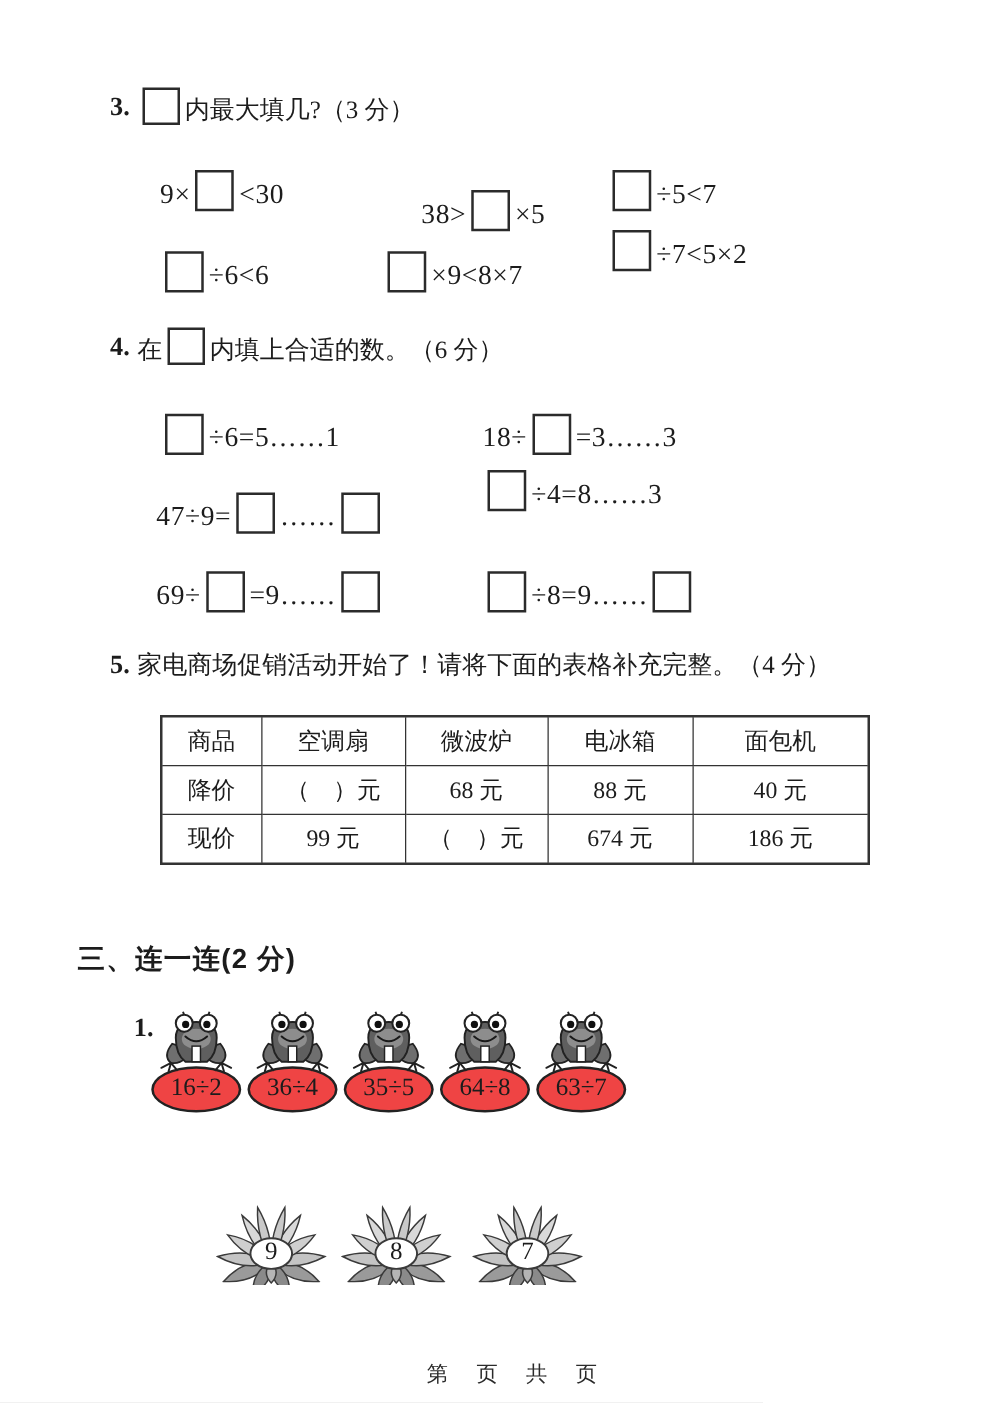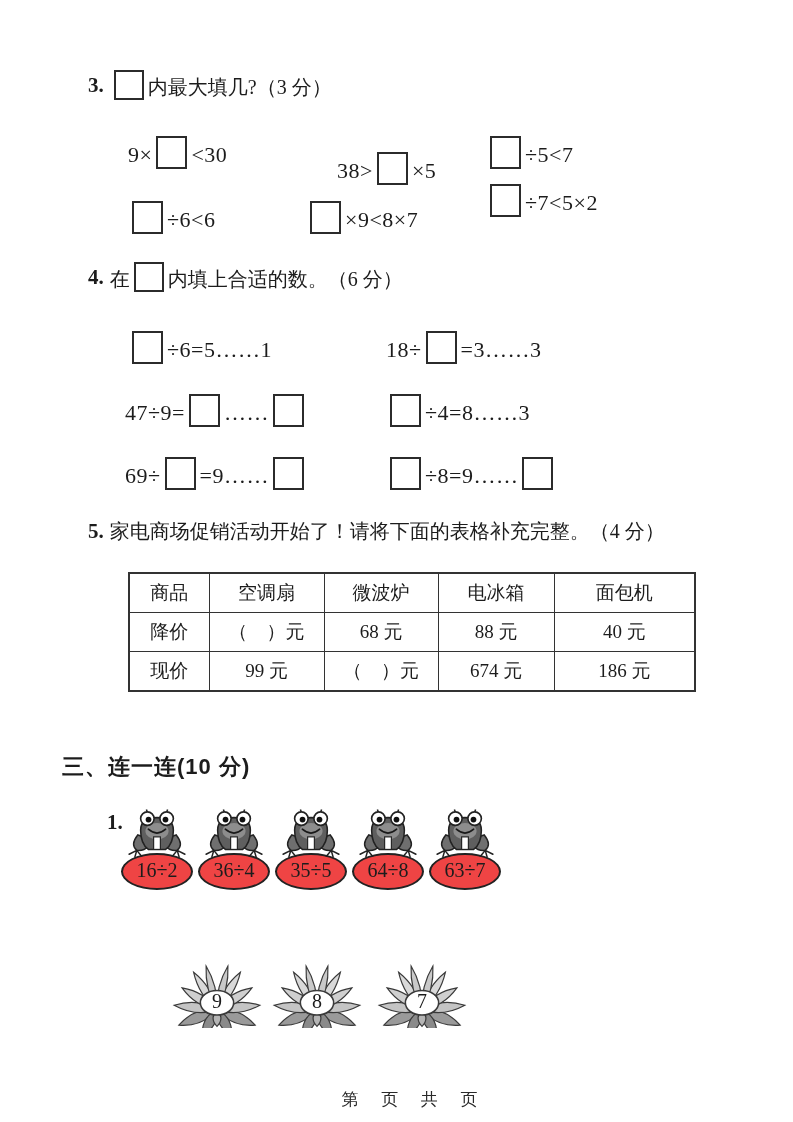--- a/index.html
+++ b/index.html
@@ -112,21 +112,21 @@
   <div class="abs expr" style="left:306px;top:201px;"><span class="fill-box"></span>×9&lt;8×7</div>
   <div class="abs expr" style="left:486px;top:184px;"><span class="fill-box"></span>÷7&lt;5×2</div>
 
   <div class="abs q-header" style="left:88px;top:262px;">
     <span class="q-num">4.</span>
     <span>在<span class="fill-box"></span>内填上合适的数。（6 分）</span>
   </div>
   <div class="abs expr" style="left:128px;top:331px;"><span class="fill-box"></span>÷6=5……1</div>
   <div class="abs expr" style="left:386px;top:331px;">18÷<span class="fill-box"></span>=3……3</div>
   <div class="abs expr" style="left:125px;top:394px;">47÷9=<span class="fill-box"></span>……<span class="fill-box"></span></div>
-  <div class="abs expr" style="left:386px;top:394px;"><span class="fill-box"></span>÷4=8……3</div>
+  <div class="abs expr" style="left:386px;top:376px;"><span class="fill-box"></span>÷4=8……3</div>
   <div class="abs expr" style="left:125px;top:457px;">69÷<span class="fill-box"></span>=9……<span class="fill-box"></span></div>
   <div class="abs expr" style="left:386px;top:457px;"><span class="fill-box"></span>÷8=9……<span class="fill-box"></span></div>
 
   <div class="abs q-header" style="left:88px;top:518px;">
     <span class="q-num">5.</span>
     <span>家电商场促销活动开始了！请将下面的表格补充完整。（4 分）</span>
   </div>
   <table class="price abs" style="left:128px;top:572px;">
     <colgroup>
       <col style="width:80px">
@@ -153,21 +153,21 @@
       <tr>
         <td>现价</td>
         <td>99 元</td>
         <td>（　）元</td>
         <td>674 元</td>
         <td>186 元</td>
       </tr>
     </tbody>
   </table>
 
-  <div class="abs section-title" style="left:62px;top:752px;">三、连一连(10 分)</div>
+  <div class="abs section-title" style="left:62px;top:752px;">三、连一连(2 分)</div>
   <div class="abs item-num" style="left:107px;top:810px;">1.</div>
 
   <div class="frog-unit" style="left:115px;top:808px;">
     <svg class="frog">
         <use href="#frog-symbol"></use>
       </svg>
     <div class="frog-oval">16÷2</div>
   </div>
   <div class="frog-unit" style="left:192px;top:808px;">
     <svg class="frog">

